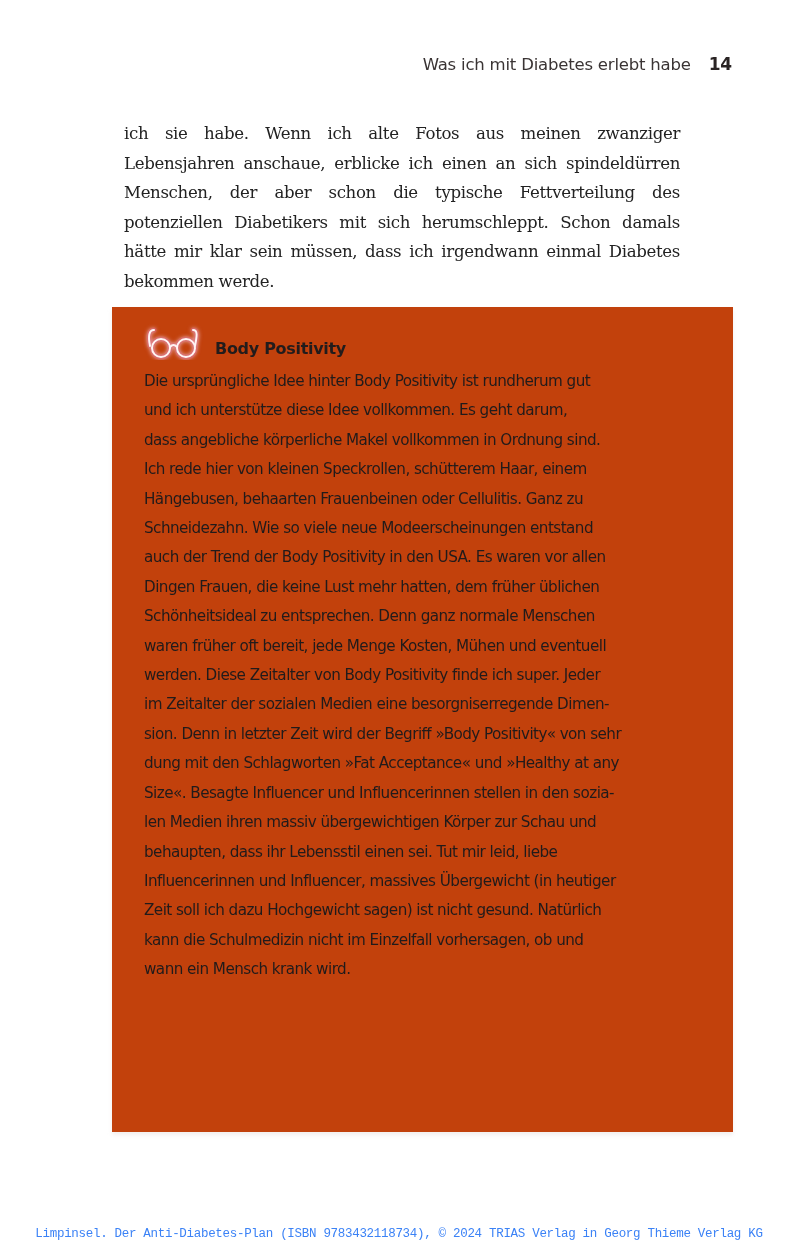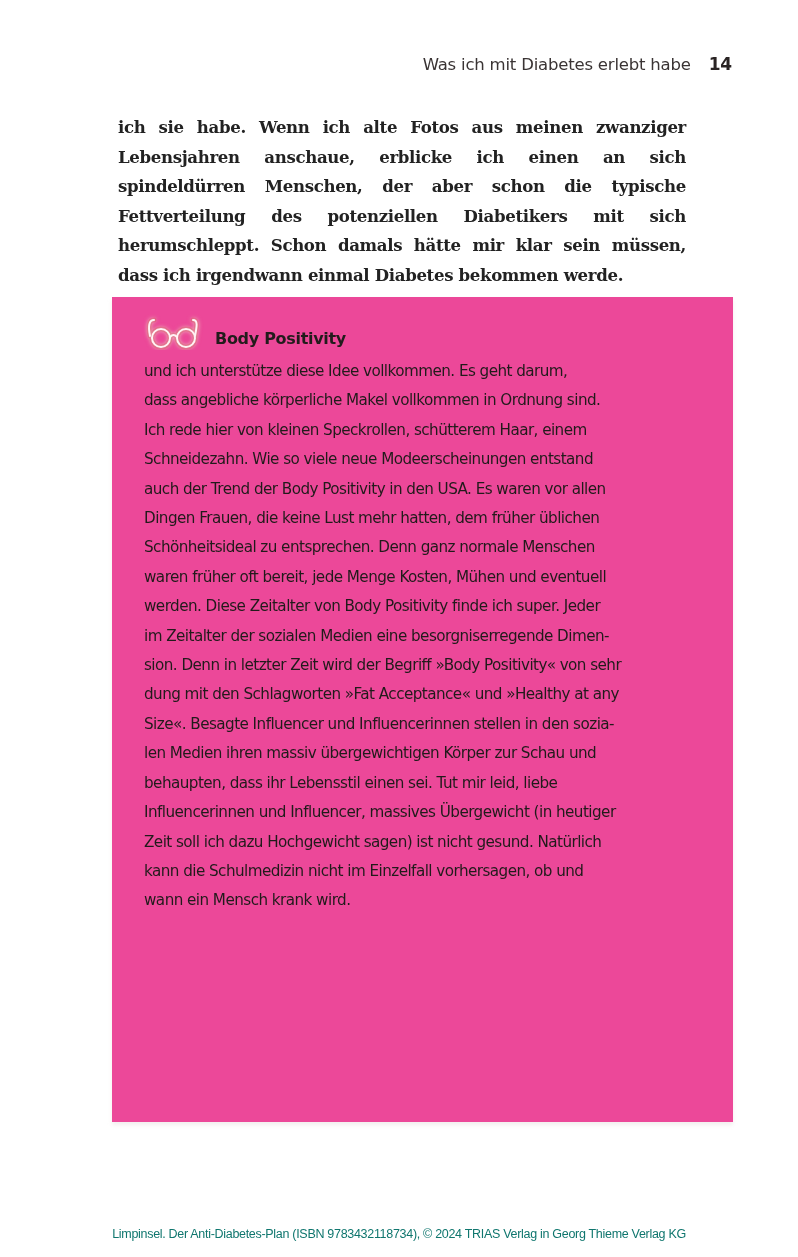--- a/index.html
+++ b/index.html
@@ -12,41 +12,41 @@
     font-family: "DejaVu Sans", sans-serif; font-size: 16.5px; color: #3a3434;
     display: flex; align-items: flex-end; gap: 18px; letter-spacing: -0.2px;
   }
   .running-head .page-num { font-weight: bold; color: #2a2424; font-size: 17px; }
   .body-text {
     position: absolute; left: 112px; top: 107px; width: 580px;
     font-family: "DejaVu Serif", serif; font-size: 16.6px; line-height: 29.6px;
     text-align: justify; color: #222;
     letter-spacing: -0.35px;
   }
-  .body-text p { margin: 6px; font-weight: bold; }
+  .body-text p { margin: 12px; }
   .box {
-    position: absolute; left: 112px; top: 297px; width: 621px; height: 825px;
-    background: #ec4899;
+    position: absolute; left: 112px; top: 307px; width: 621px; height: 825px;
+    background: #c2410c;
     box-shadow: 0 3px 4px rgba(220, 210, 205, 0.35);
   }
   .box-header { position: absolute; left: 31px; top: 17px; display: flex; align-items: center; }
   .glasses { width: 62px; height: 36px; margin-right: 10px; }
   .box-title {
     font-family: "DejaVu Sans", sans-serif; font-weight: bold; font-size: 16px; color: #221c1c;
     margin-top: 12px; letter-spacing: -0.3px;
   }
   .box-body {
     position: absolute; left: 32px; top: 60px; width: 560px;
     font-family: "DejaVu Sans", sans-serif; font-size: 15.2px; line-height: 29.4px; color: #211b1b;
     letter-spacing: -0.55px;
   }
   .box-body .line { display: block; white-space: nowrap; }
   .footer {
     position: absolute; top: 1227px; left: 0; width: 798px; text-align: center;
-    font-family: Liberation Sans, sans-serif; font-size: 12.5px; color: #0f766e; letter-spacing: -0.3px;
+    font-family: Liberation Mono, monospace; font-size: 12.5px; color: #3b82f6; letter-spacing: -0.3px;
   }
 </style>
 </head>
 <body>
 
 <div class="running-head">
   <span>Was ich mit Diabetes erlebt habe</span>
   <span class="page-num">14</span>
 </div>
 
@@ -79,23 +79,25 @@
           <circle cx="18" cy="24" r="9"></circle>
           <circle cx="43" cy="24" r="9"></circle>
           <path d="M27 23 Q30.5 19 34 23"></path>
           <path d="M52 22 C54 12, 55 6, 50 6"></path>
         </g>
       </g>
     </svg>
     <span class="box-title">Body Positivity</span>
   </div>
   <div class="box-body">
+    <span class="line">Die ursprüngliche Idee hinter Body Positivity ist rundherum gut</span>
     <span class="line">und ich unterstütze diese Idee vollkommen. Es geht darum,</span>
     <span class="line">dass angebliche körperliche Makel vollkommen in Ordnung sind.</span>
     <span class="line">Ich rede hier von kleinen Speckrollen, schütterem Haar, einem</span>
+    <span class="line">Hängebusen, behaarten Frauenbeinen oder Cellulitis. Ganz zu</span>
     <span class="line">Schneidezahn. Wie so viele neue Modeerscheinungen entstand</span>
     <span class="line">auch der Trend der Body Positivity in den USA. Es waren vor allen</span>
     <span class="line">Dingen Frauen, die keine Lust mehr hatten, dem früher üblichen</span>
     <span class="line">Schönheitsideal zu entsprechen. Denn ganz normale Menschen</span>
     <span class="line">waren früher oft bereit, jede Menge Kosten, Mühen und eventuell</span>
     <span class="line">werden. Diese Zeitalter von Body Positivity finde ich super. Jeder</span>
     <span class="line">im Zeitalter der sozialen Medien eine besorgniserregende Dimen-</span>
     <span class="line">sion. Denn in letzter Zeit wird der Begriff »Body Positivity« von sehr</span>
     <span class="line">dung mit den Schlagworten »Fat Acceptance« und »Healthy at any</span>
     <span class="line">Size«. Besagte Influencer und Influencerinnen stellen in den sozia-</span>

